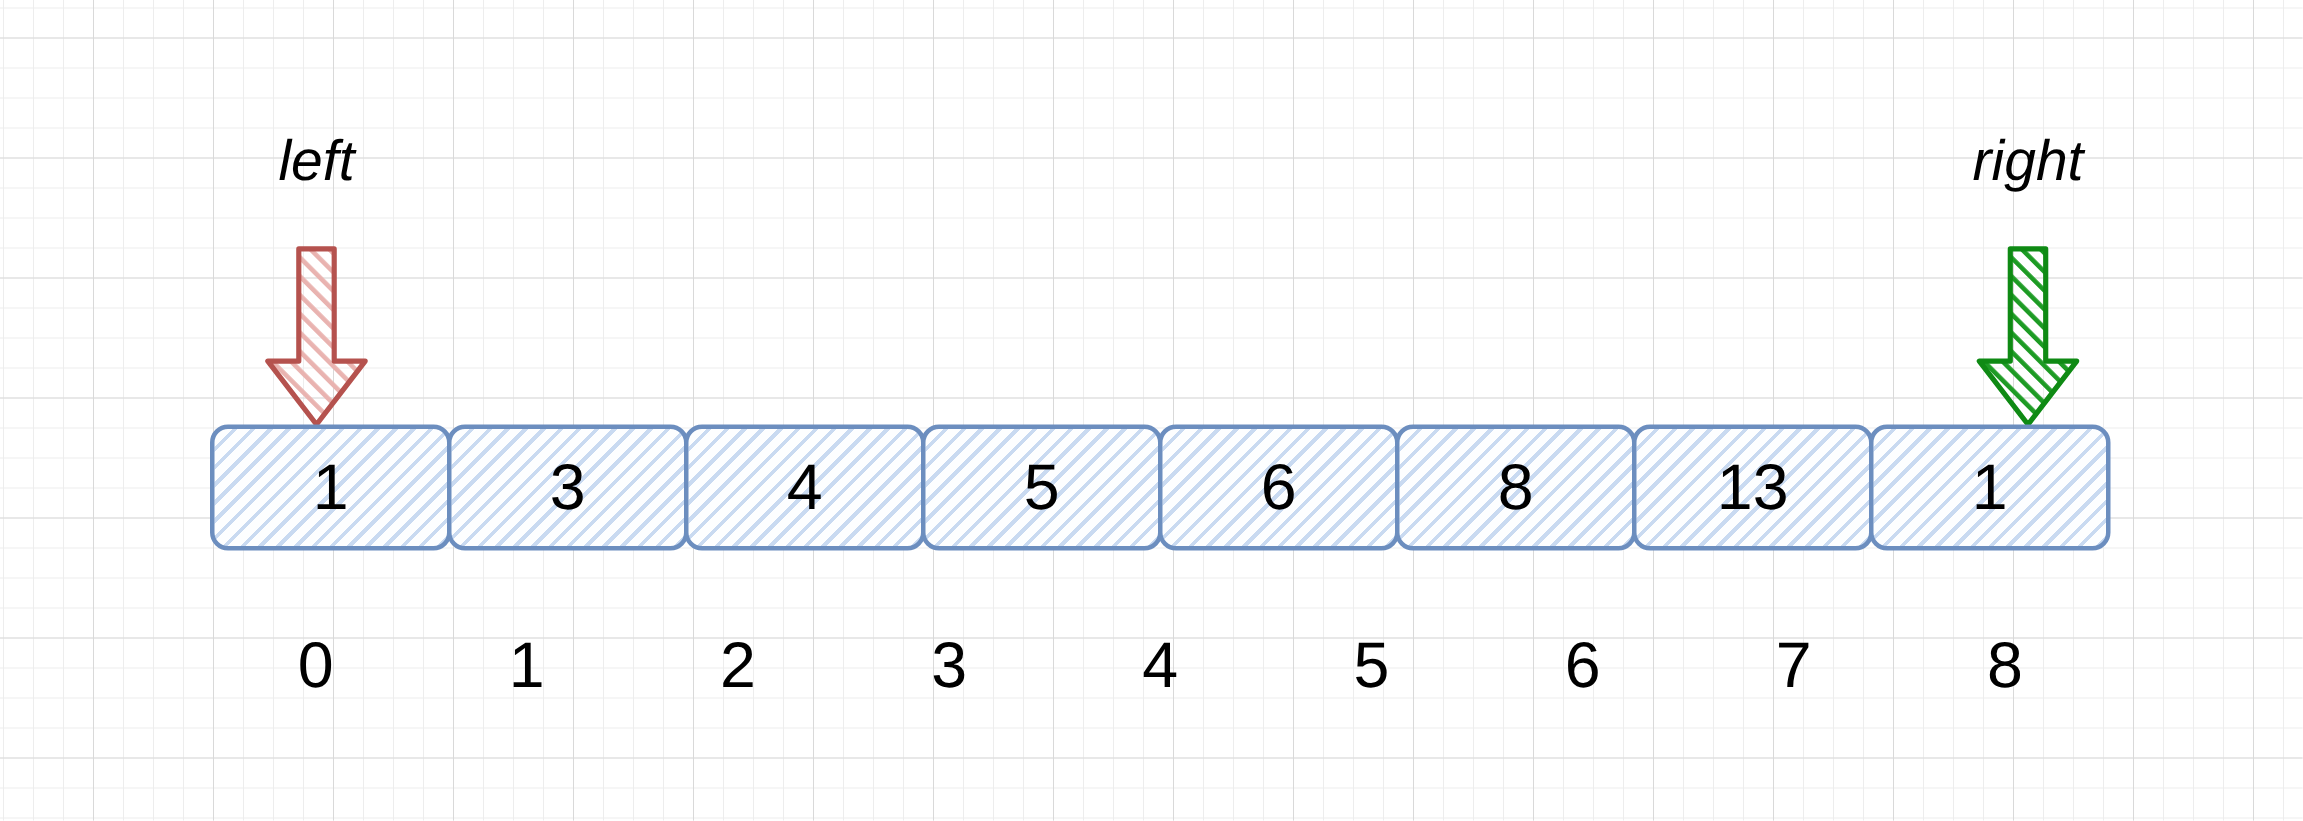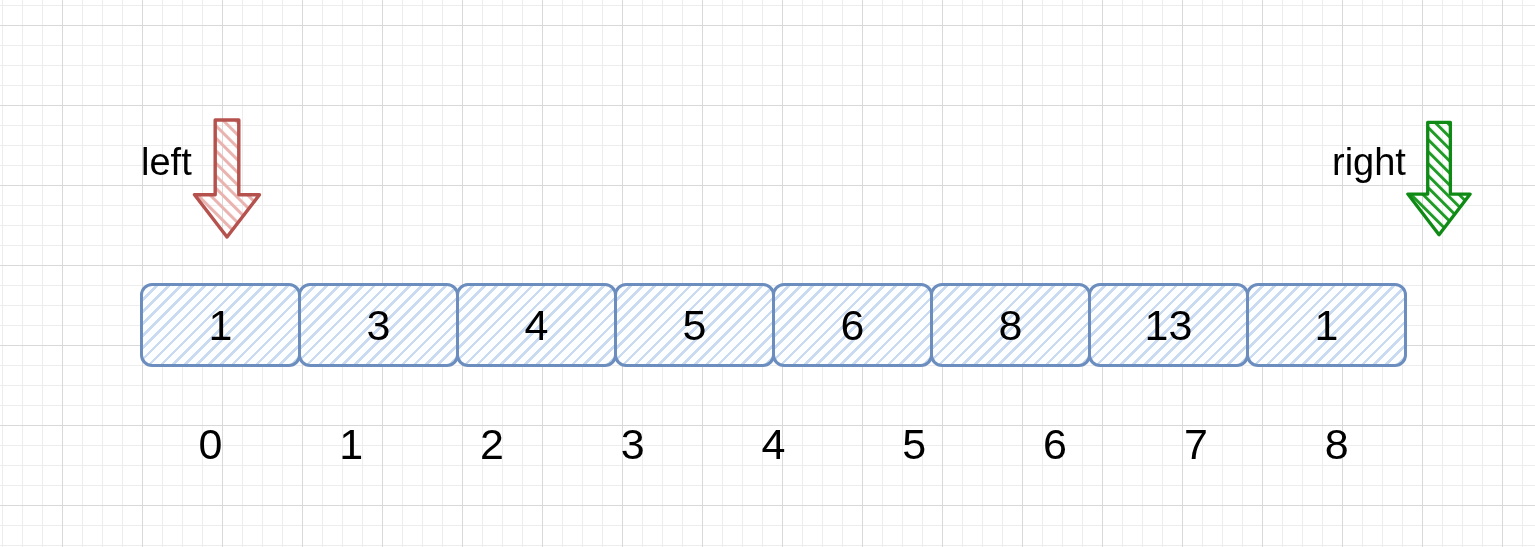--- a/index.html
+++ b/index.html
@@ -28,25 +28,27 @@
     background-size: 80px 80px, 80px 80px, 20px 20px, 20px 20px;
     background-position: 62px 0, 0 25px, 2px 0, 0 5px;
   }
 
   
   .pointer {
     position: absolute;
     top: 85px;
     width: 140px;
     display: flex;
+    flex-direction: column;
     align-items: center;
+    font-style: italic;
   }
   .pointer.p-left  { left: 141px; }
   .pointer.p-mid   { left: 700px; }
-  .pointer.p-right { left: 1332px; }
+  .pointer.p-right { left: 1282px; }
   .pointer-label {
     font-size: 38px;
     line-height: 46px;
     color: var(--text);
   }
   .arrow-svg {
     margin-top: 32px;
     width: 70px;
     height: 122px;
     display: block;

